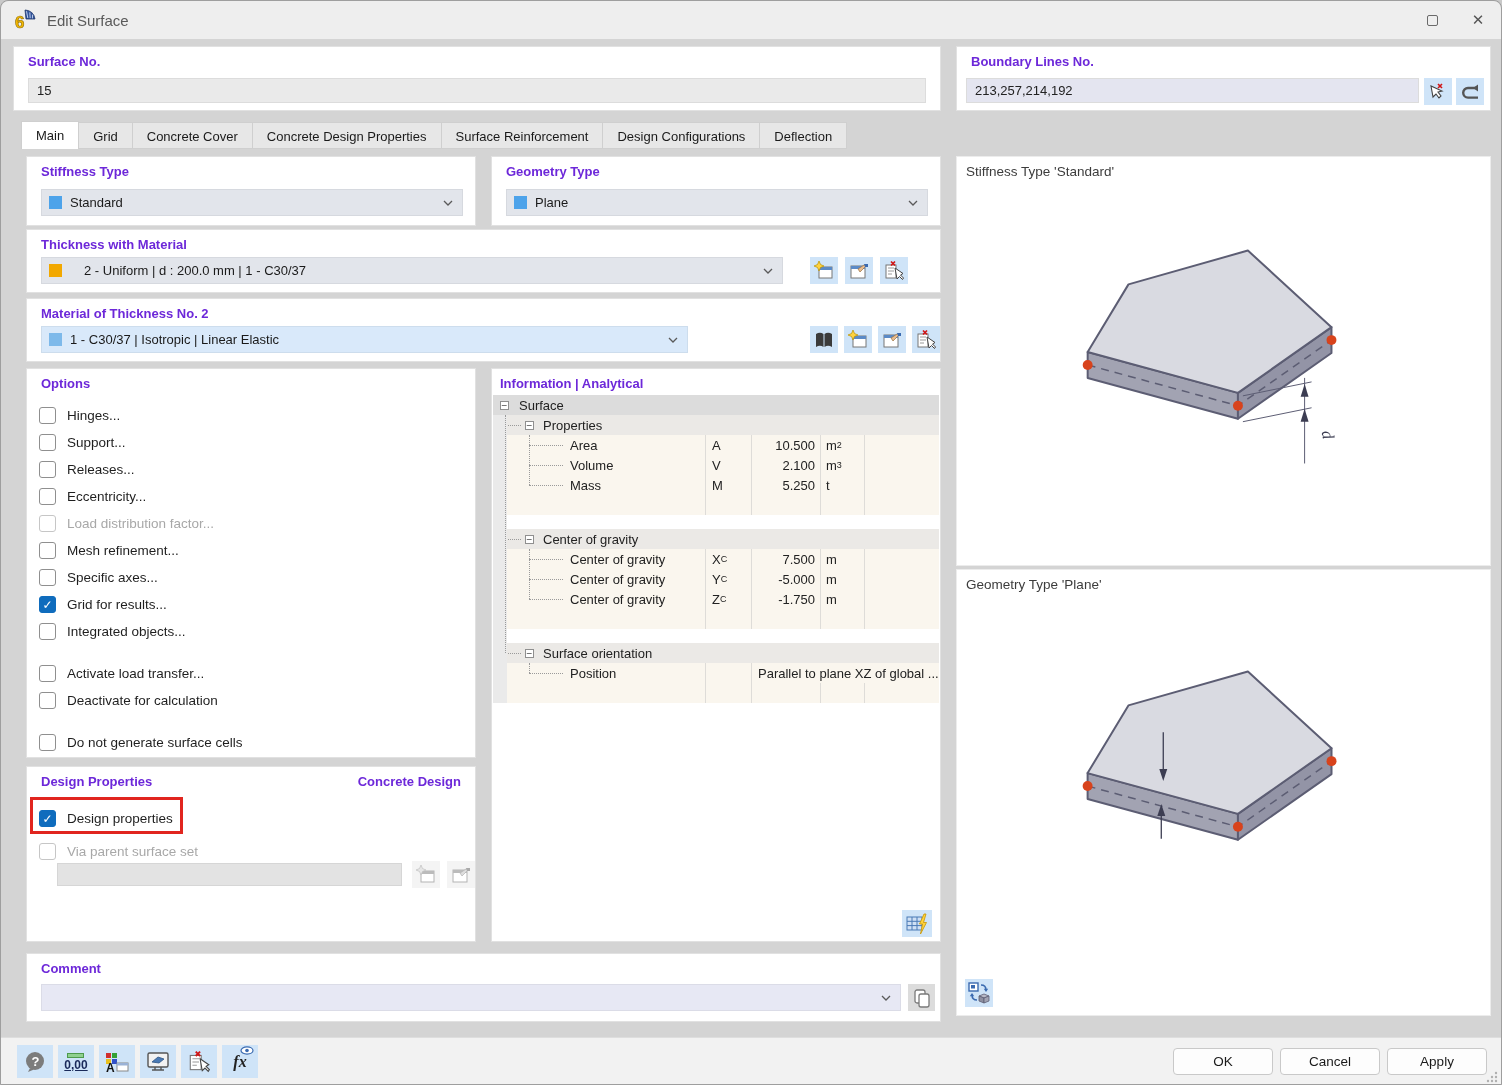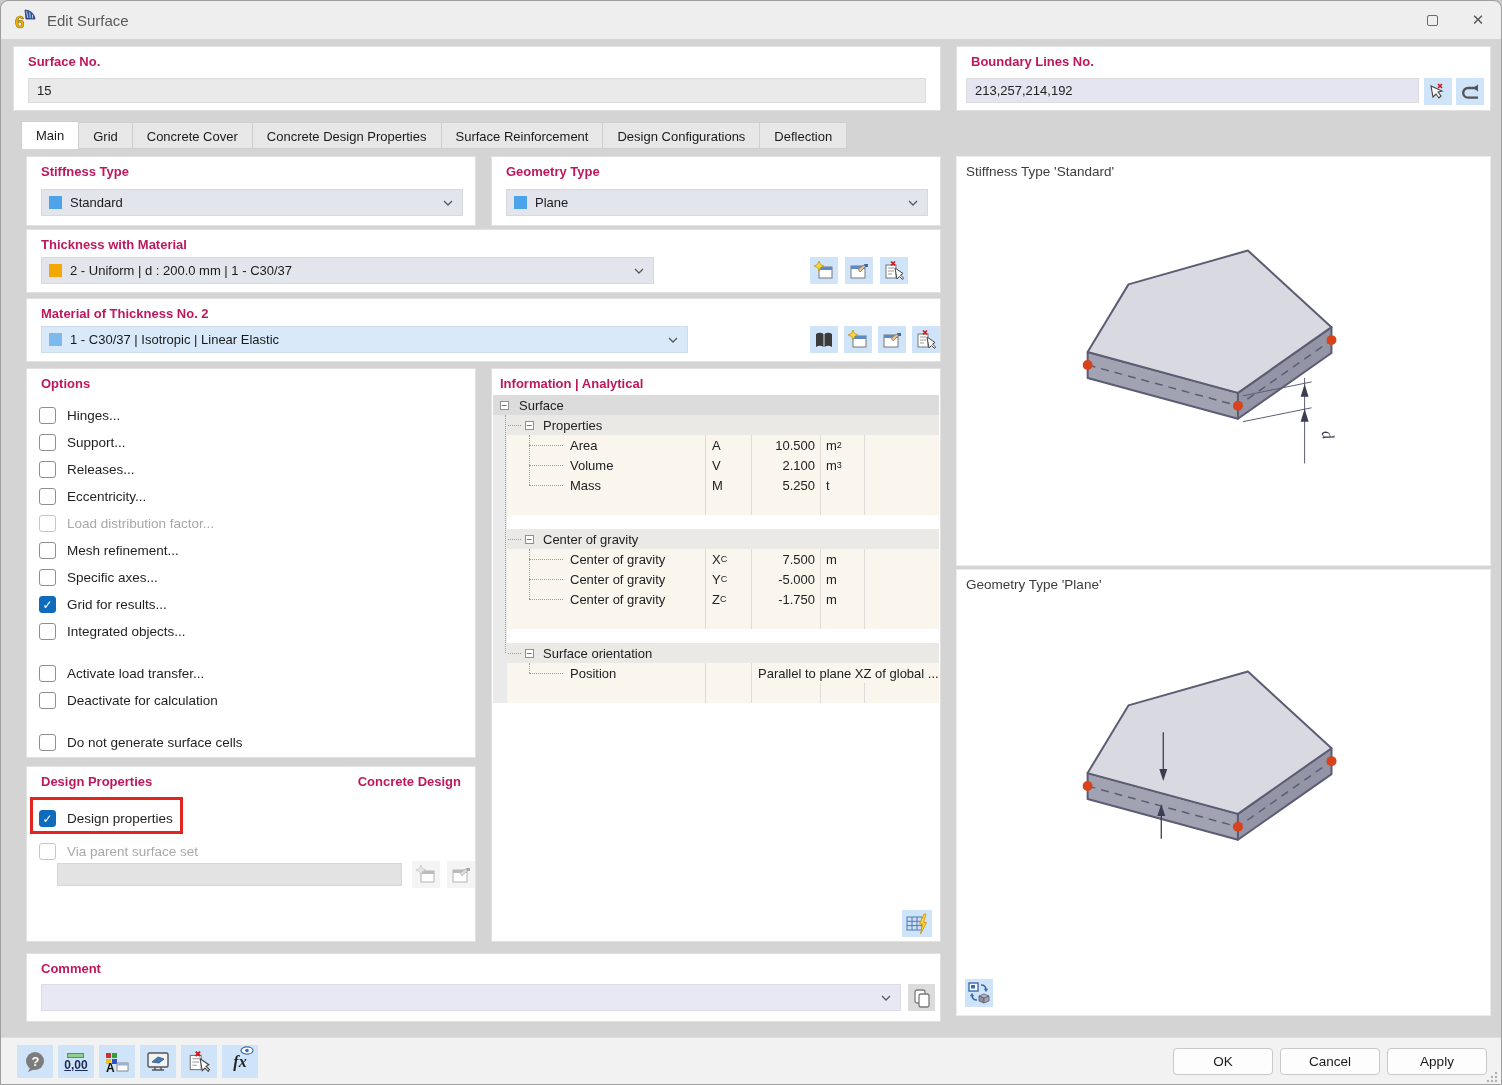--- a/index.html
+++ b/index.html
@@ -13,21 +13,21 @@
   .titlebar{position:absolute;left:0;top:0;right:0;height:38px;background:#eeeeee;
     display:flex;align-items:center;padding-left:12px;border-radius:8px 8px 0 0;}
   .app-icon{width:24px;height:24px;flex:0 0 auto;}
   .title-text{margin-left:10px;font-size:15px;color:#5a5a5a;}
   .win-btns{position:absolute;right:0;top:0;height:38px;display:flex;align-items:center;}
   .win-btn{width:46px;height:38px;display:flex;align-items:center;justify-content:center;color:#555;}
   .max-glyph{width:11px;height:11px;border:1.4px solid #6a6a6a;border-radius:2px;}
   .close-glyph{font-size:15px;color:#555;}
   
   .group{position:absolute;background:#fff;border:1px solid #e1e1e1;}
-  .group-label{position:absolute;left:14px;top:7px;font-size:13px;font-weight:bold;color:#be185d;white-space:nowrap;}
+  .group-label{position:absolute;left:14px;top:7px;font-size:13px;font-weight:bold;color:#6d28d9;white-space:nowrap;}
   .group-label.right{left:auto;right:14px;}
   
   .tinput{position:absolute;height:25px;border:1px solid #dcdcdc;background:#eaeaea;font-size:13px;
     font-family:"Liberation Sans",sans-serif;color:#222;padding:0 8px;outline:none;}
   .combo{position:absolute;height:27px;display:flex;align-items:center;padding-left:7px;font-size:13px;color:#1a1a1a;border:1px solid rgba(0,0,0,0.05);}
   .swatch{width:13px;height:13px;margin-right:8px;flex:0 0 auto;}
   .chev{position:absolute;right:9px;top:50%;margin-top:-3px;}
   .combo-gray{background:#e2e5eb;}
   .combo-blue{background:#d9e9fa;}
   .combo-lav{background:#e7e8f4;}
@@ -166,21 +166,21 @@
       <span class="swatch" style="background:#4da3ea;"></span>
       <span>Plane</span>
       <svg class="chev" width="10" height="6" viewBox="0 0 10 6">
           <polyline points="1,1 5,5 9,1" fill="none" stroke="#5a5a5a" stroke-width="1.3"></polyline>
         </svg>
     </div>
   </div>
 
   <div class="group" style="left:25px;top:228px;width:915px;height:64px;">
     <span class="group-label">Thickness with Material</span>
-    <div class="combo combo-gray" style="left:14px;top:27px;width:613px;">
+    <div class="combo combo-gray" style="left:14px;top:27px;width:742px;gap:14px;">
       <span class="swatch" style="background:#f2a800;"></span>
       <span>2 - Uniform | d : 200.0 mm | 1 - C30/37</span>
       <svg class="chev" width="10" height="6" viewBox="0 0 10 6">
           <polyline points="1,1 5,5 9,1" fill="none" stroke="#5a5a5a" stroke-width="1.3"></polyline>
         </svg>
     </div>
     <div class="btnrow" style="left:783px;top:27px;">
       <div class="tool">
         <svg width="22" height="22" viewBox="0 0 22 22">
           <rect x="6" y="7" width="13" height="11" fill="#fff" stroke="#777"></rect>

